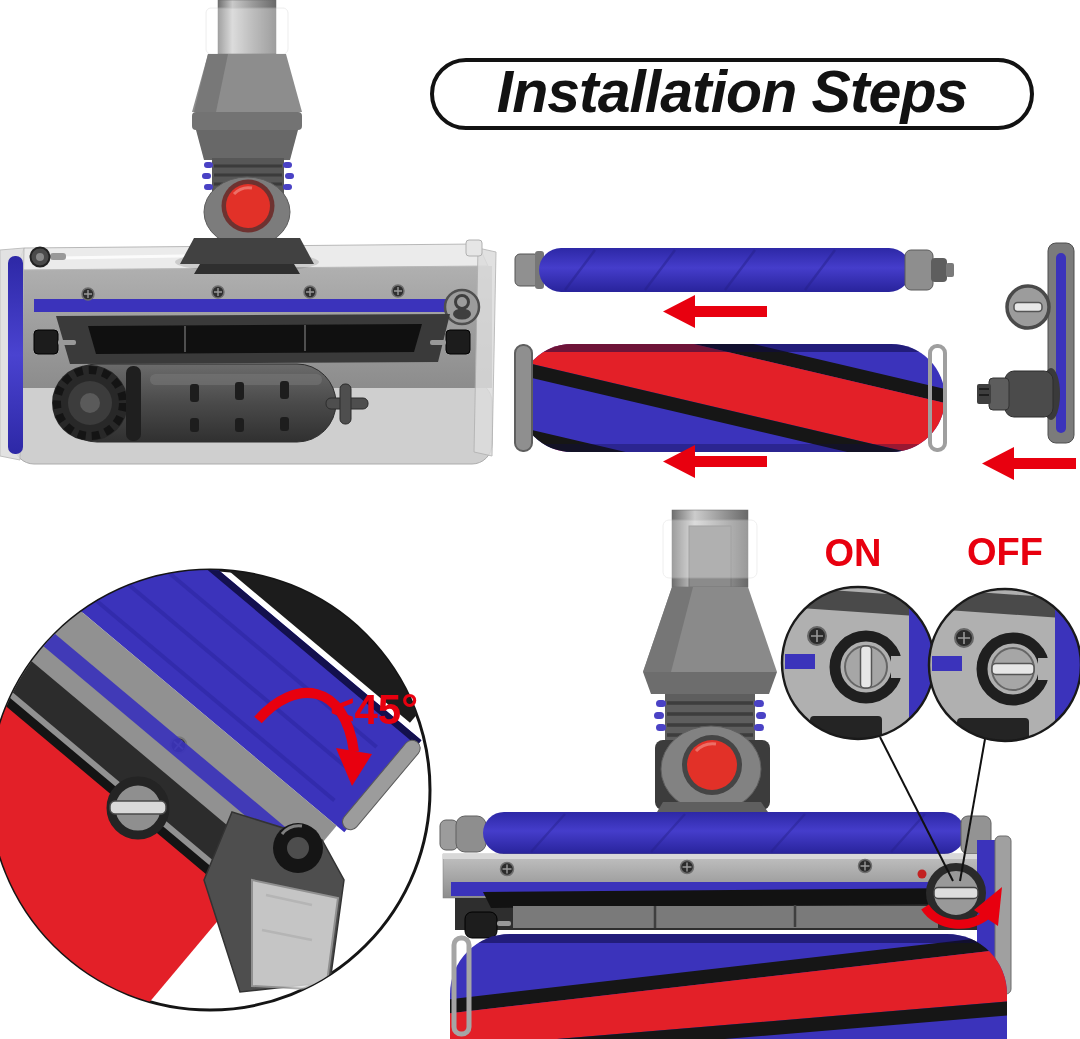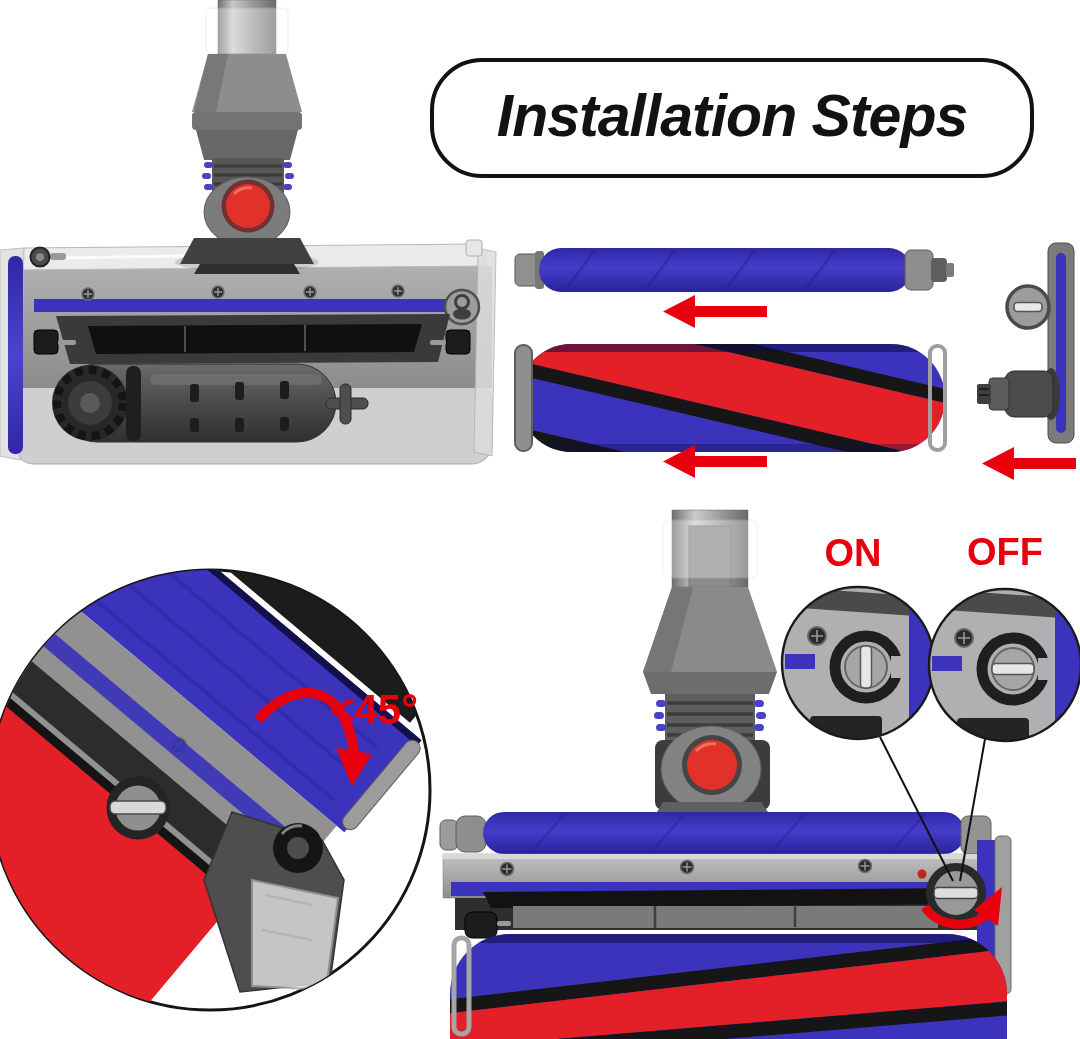--- a/index.html
+++ b/index.html
@@ -2,21 +2,21 @@
 <html><head>
 <meta charset="utf-8">
 <style>
   html,body{margin:0;padding:0;background:#ffffff;}
   .canvas{
     position:relative;width:1080px;height:1039px;background:#ffffff;
     overflow:hidden;font-family:"Liberation Sans",sans-serif;
   }
   .scene{position:absolute;}
   .title-pill{
-    position:absolute;left:430px;top:58px;width:604px;height:120px;
+    position:absolute;left:430px;top:58px;width:604px;height:72px;
     border:4px solid #121212;border-radius:52px;background:#ffffff;
     display:flex;align-items:center;justify-content:center;box-sizing:border-box;
   }
   .title-pill span{
     font-size:59px;font-weight:bold;font-style:italic;color:#121212;
     letter-spacing:-1px;white-space:nowrap;transform:translateY(-2px);
   }
   svg text{font-family:"Liberation Sans",sans-serif;}
 </style>
 </head>

